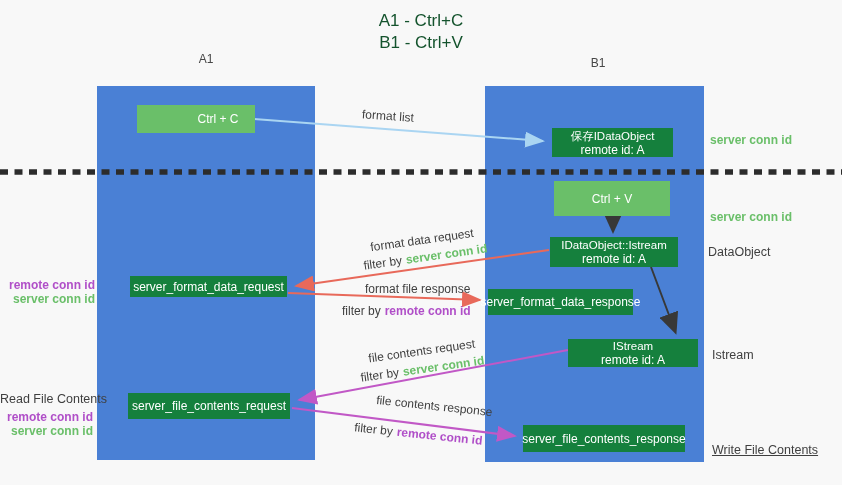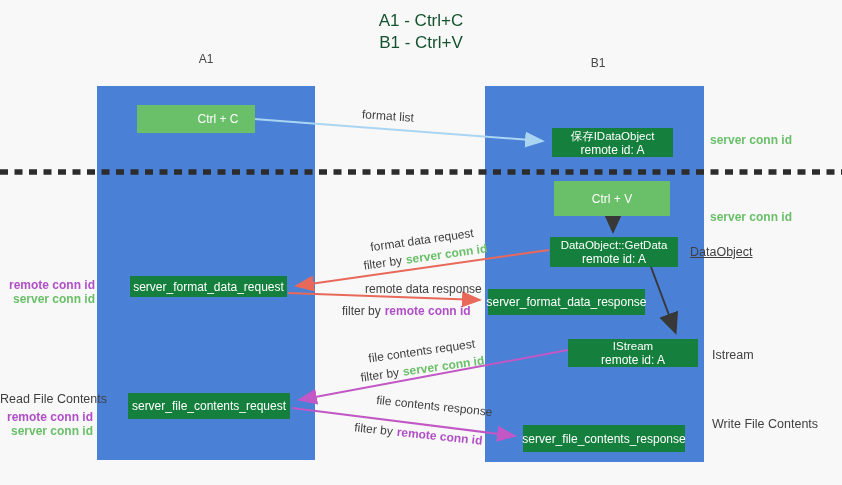--- a/index.html
+++ b/index.html
@@ -106,29 +106,29 @@
   <div class="abs node orange" style="left:552px;top:128px;width:121px;height:29px;">
     <span class="l1">保存IDataObject</span>
     <span class="l2">remote id: A</span>
   </div>
 
   <div class="abs node green" style="left:554px;top:181px;width:116px;height:35px;">
     <span class="single">Ctrl + V</span>
   </div>
 
   <div class="abs node orange" style="left:550px;top:237px;width:128px;height:30px;">
-    <span class="l1">DataObject::GetData</span>
+    <span class="l1">IDataObject::Istream</span>
     <span class="l2">remote id: A</span>
   </div>
 
   <div class="abs node orange" style="left:130px;top:276px;width:157px;height:21px;">
     <span class="single">server_format_data_request</span>
   </div>
 
-  <div class="abs node orange" style="left:488px;top:289px;width:157px;height:26px;">
+  <div class="abs node orange" style="left:488px;top:289px;width:145px;height:26px;">
     <span class="single">server_format_data_response</span>
   </div>
 
   <div class="abs node orange" style="left:568px;top:339px;width:130px;height:28px;">
     <span class="l1">IStream</span>
     <span class="l2">remote id: A</span>
   </div>
 
   <div class="abs node orange" style="left:523px;top:425px;width:162px;height:27px;">
     <span class="single">server_file_contents_response</span>
@@ -141,39 +141,39 @@
   <div class="abs annot rot-p4" style="left:362px;top:109px;">
     <span>format list</span>
   </div>
 
   <div class="abs annot rot-m8" style="left:370px;top:233px;">
     <span>format data request</span>
   </div>
   <div class="abs annot rot-m8" style="left:363px;top:250px;"><span>filter by</span><span class="v-green">server conn id</span></div>
 
   <div class="abs annot" style="left:365px;top:282px;">
-    <span>remote data response</span>
+    <span>format file response</span>
   </div>
   <div class="abs annot" style="left:342px;top:304px;"><span>filter by</span><span class="v-purple">remote conn id</span></div>
 
   <div class="abs annot rot-m8" style="left:368px;top:344px;">
     <span>file contents request</span>
   </div>
   <div class="abs annot rot-m8" style="left:360px;top:362px;"><span>filter by</span><span class="v-green">server conn id</span></div>
 
   <div class="abs annot rot-p6" style="left:376px;top:399px;">
     <span>file contents response</span>
   </div>
   <div class="abs annot rot-p6" style="left:354px;top:427px;"><span>filter by</span><span class="v-purple">remote conn id</span></div>
 
   <div class="abs side green" style="left:710px;top:133px;">server conn id</div>
   <div class="abs side green" style="left:710px;top:210px;">server conn id</div>
-  <div class="abs side dark" style="left:690px;top:245px;text-decoration:underline;">DataObject</div>
+  <div class="abs side dark" style="left:708px;top:245px;">DataObject</div>
   <div class="abs side dark" style="left:712px;top:348px;">Istream</div>
-  <div class="abs side dark" style="left:712px;top:417px;">Write File Contents</div>
+  <div class="abs side dark" style="left:712px;top:443px;text-decoration:underline;">Write File Contents</div>
 
   <div class="abs left-block" style="left:0;top:278px;width:95px;">
     <div class="purple">remote conn id</div>
     <div class="green">server conn id</div>
   </div>
 
   <div class="abs side dark" style="left:0;top:392px;width:76px;text-align:right;">Read File Contents</div>
 
   <div class="abs left-block" style="left:0;top:410px;width:93px;">
     <div class="purple">remote conn id</div>

